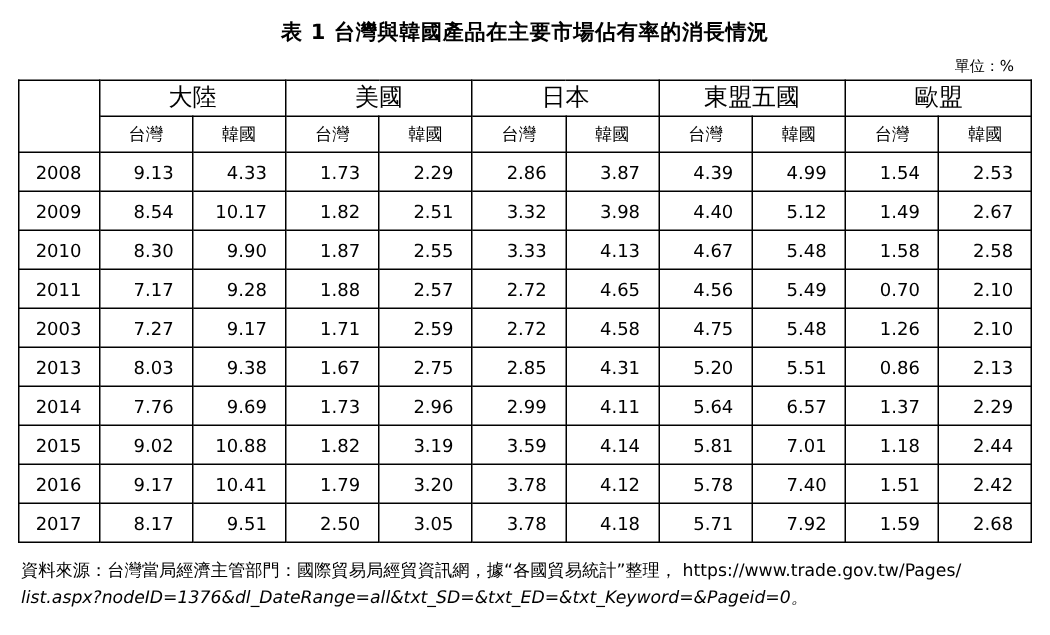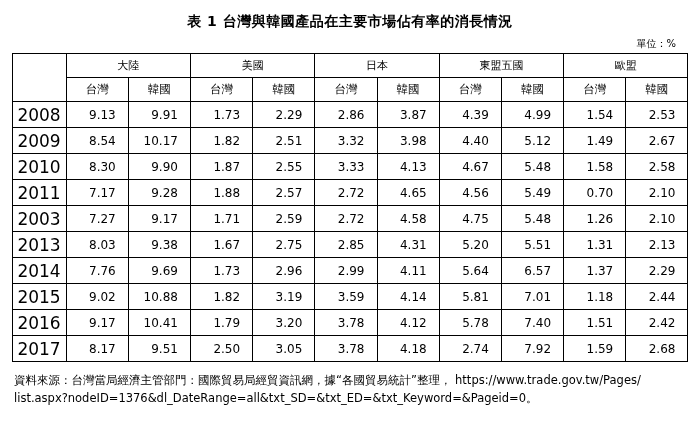--- a/index.html
+++ b/index.html
@@ -43,30 +43,30 @@
   table.data th, table.data td {
     border: 1px solid #000000;
     font-size: 11.5px;
     font-weight: normal;
     text-align: center;
     height: 26px;
     padding: 0 4px;
     box-sizing: border-box;
   }
   table.data th.market {
-    font-size: 11px;
+    font-size: 16px;
     height: 24px;
   }
   table.data th.sub {
     font-size: 11.5px;
     height: 24px;
   }
   table.data td.year {
     text-align: center;
-    font-size: 17px;
+    font-size: 12px;
   }
   table.data td.num {
     text-align: right;
     padding-right: 12px;
     font-size: 12px;
   }
   col.yearcol { width: 54px; }
   col.datacol { width: 62.2px; }
   .corner {
     border-top: 1px solid #000000;
@@ -74,20 +74,21 @@
     border-bottom: 1px solid #000000;
     border-right: 1px solid #000000;
   }
   .source {
     margin: 10px 6px 0 4px;
     font-size: 11.5px;
     line-height: 1.55;
   }
   .source .line2 {
     display: block;
+    font-style: italic;
   }
 </style>
 </head>
 <body>
 
 <div class="page">
 
   <div class="title">表 1  台灣與韓國產品在主要市場佔有率的消長情況</div>
 
   <div class="unit-line">單位：%</div>
@@ -125,21 +126,21 @@
         <th class="sub">台灣</th>
         <th class="sub">韓國</th>
         <th class="sub">台灣</th>
         <th class="sub">韓國</th>
       </tr>
     </thead>
     <tbody>
       <tr>
         <td class="year">2008</td>
         <td class="num">9.13</td>
-        <td class="num">9.91</td>
+        <td class="num">4.33</td>
         <td class="num">1.73</td>
         <td class="num">2.29</td>
         <td class="num">2.86</td>
         <td class="num">3.87</td>
         <td class="num">4.39</td>
         <td class="num">4.99</td>
         <td class="num">1.54</td>
         <td class="num">2.53</td>
       </tr>
       <tr>
@@ -197,21 +198,21 @@
       <tr>
         <td class="year">2013</td>
         <td class="num">8.03</td>
         <td class="num">9.38</td>
         <td class="num">1.67</td>
         <td class="num">2.75</td>
         <td class="num">2.85</td>
         <td class="num">4.31</td>
         <td class="num">5.20</td>
         <td class="num">5.51</td>
-        <td class="num">1.31</td>
+        <td class="num">0.86</td>
         <td class="num">2.13</td>
       </tr>
       <tr>
         <td class="year">2014</td>
         <td class="num">7.76</td>
         <td class="num">9.69</td>
         <td class="num">1.73</td>
         <td class="num">2.96</td>
         <td class="num">2.99</td>
         <td class="num">4.11</td>
@@ -247,21 +248,21 @@
         <td class="num">2.42</td>
       </tr>
       <tr>
         <td class="year">2017</td>
         <td class="num">8.17</td>
         <td class="num">9.51</td>
         <td class="num">2.50</td>
         <td class="num">3.05</td>
         <td class="num">3.78</td>
         <td class="num">4.18</td>
-        <td class="num">2.74</td>
+        <td class="num">5.71</td>
         <td class="num">7.92</td>
         <td class="num">1.59</td>
         <td class="num">2.68</td>
       </tr>
     </tbody>
   </table>
 
   <div class="source">
     <span>資料來源：台灣當局經濟主管部門：國際貿易局經貿資訊網，據“各國貿易統計”整理， https://www.trade.gov.tw/Pages/</span>
     <span class="line2">list.aspx?nodeID=1376&amp;dl_DateRange=all&amp;txt_SD=&amp;txt_ED=&amp;txt_Keyword=&amp;Pageid=0。</span>

